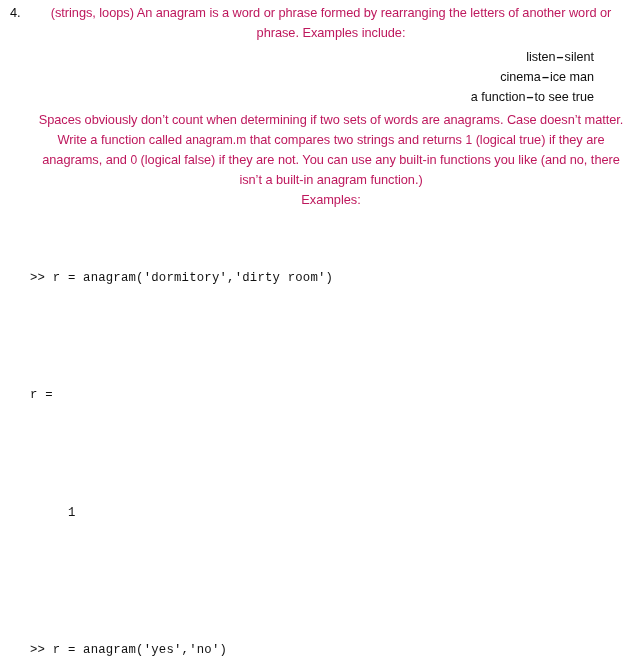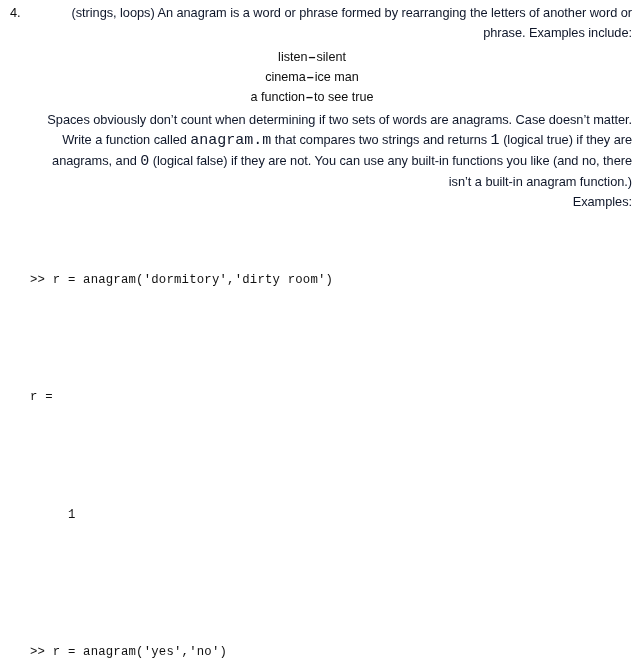--- a/index.html
+++ b/index.html
@@ -51,52 +51,52 @@
     width: 610px;
     padding-right: 8px;
     box-sizing: border-box;
   }
 
   
   .para {
     font-size: 12.8px;
     line-height: 20px;
     letter-spacing: -0.05px;
-    color: #0f172a;
-    text-align: right;
+    color: #be185d;
+    text-align: center;
     margin: 0;
   }
 
   .para.tight {
     margin: 0;
   }
 
   
   .centered-list {
     margin: 4px 0 3px 0;
   }
   .centered-line {
-    text-align: center;
+    text-align: right;
     font-size: 12.6px;
     line-height: 20px;
     color: #0d0d0d;
     padding-right: 38px;
   }
   .dash {
     font-weight: 700;
     padding: 0 1px;
   }
 
   
   .uline {
     text-underline-offset: 1px;
   }
   .mono-inline {
-    font-family: Liberation Mono, monospace;
-    font-size: 15px;
+    font-family: Liberation Sans, sans-serif;
+    font-size: 12px;
     letter-spacing: 0px;
   }
 
   
   .console {
     font-family: "Liberation Mono", monospace;
     font-size: 12.3px;
     line-height: 19.6px;
     color: #111111;
     white-space: pre;

